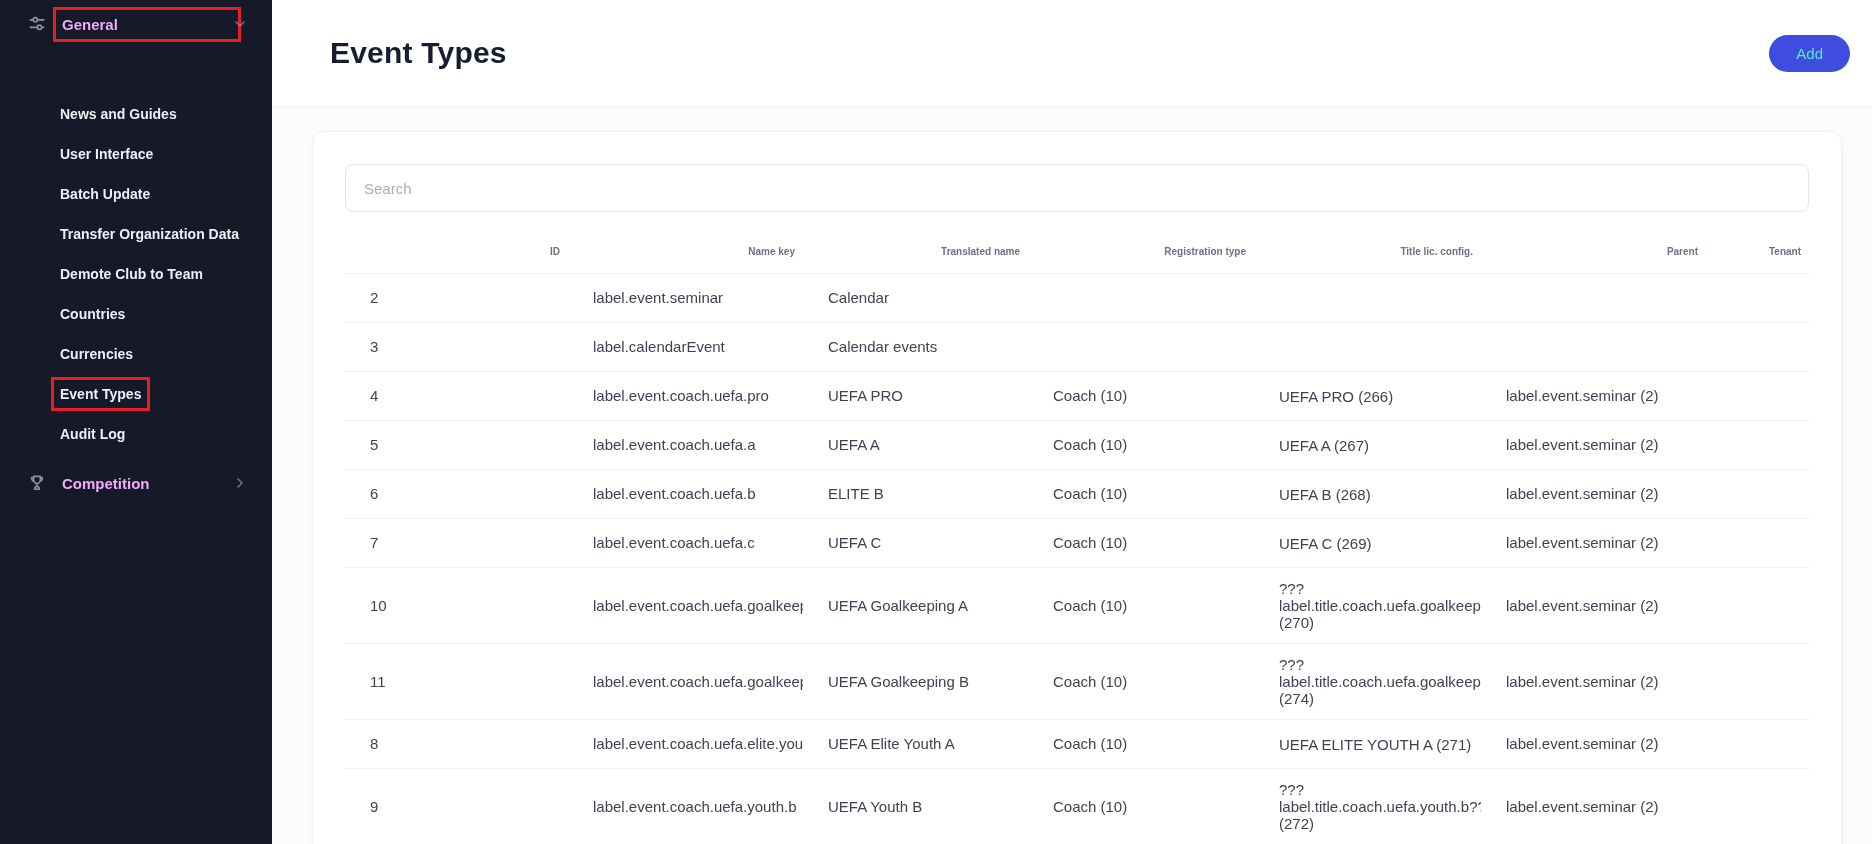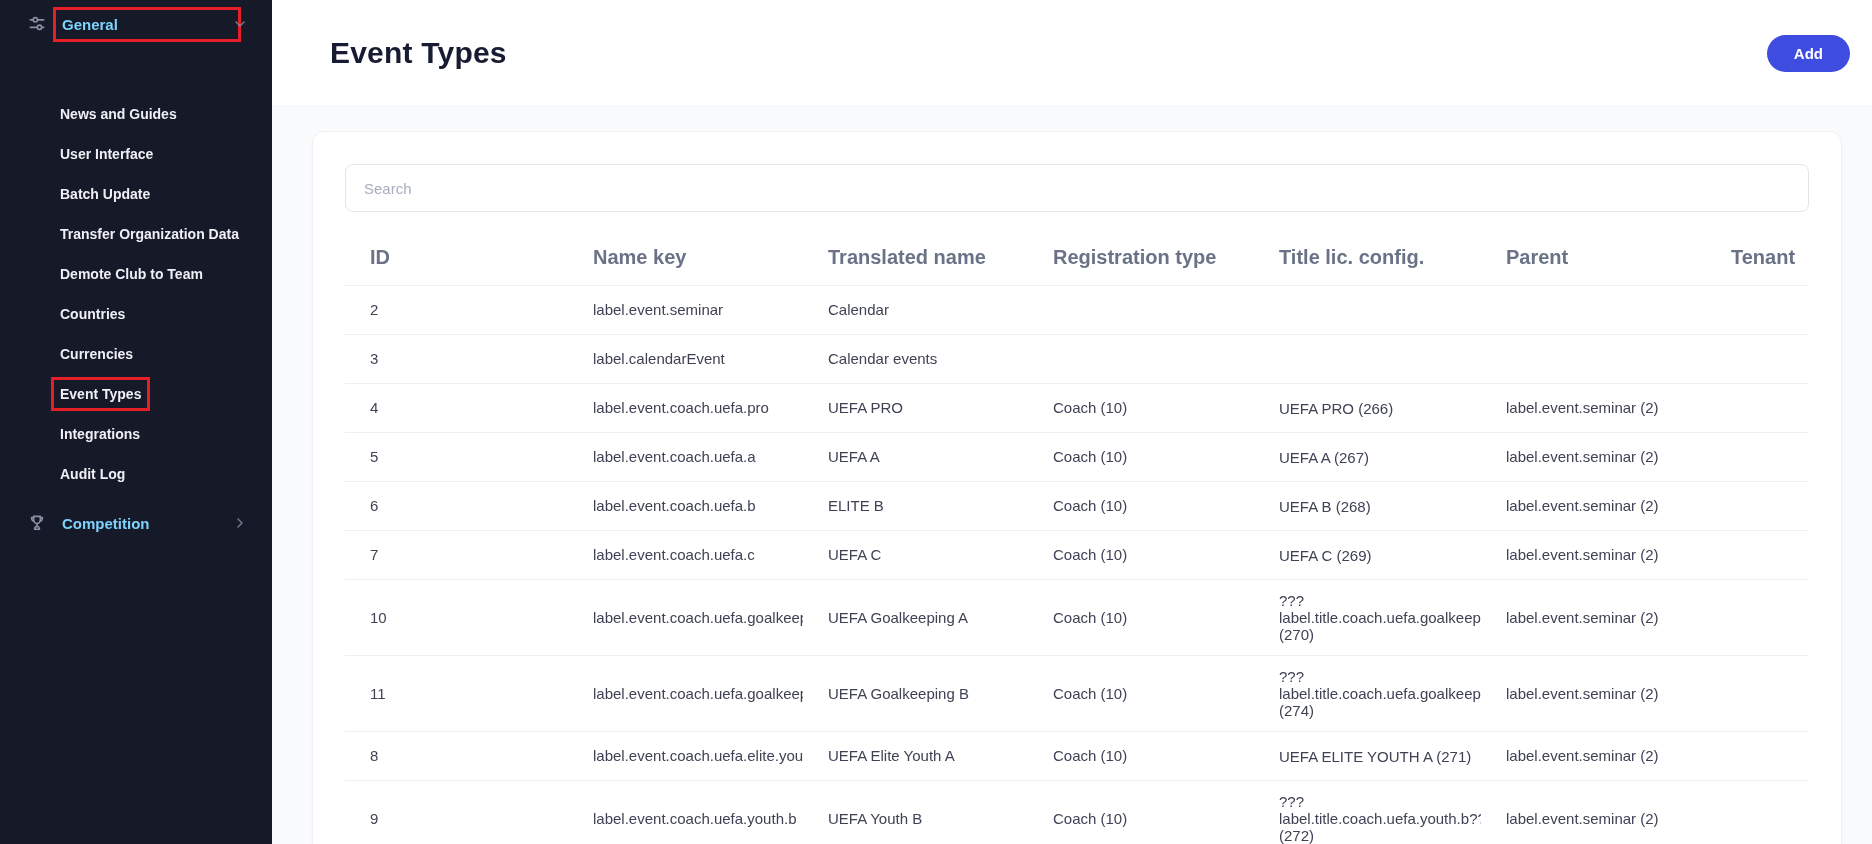--- a/index.html
+++ b/index.html
@@ -12,42 +12,42 @@
   }
   *{box-sizing:border-box;}
   body{margin:0;font-family:"Liberation Sans",sans-serif;background:#fff;}
   .app{width:1872px;height:844px;display:flex;overflow:hidden;background:var(--page-bg);position:relative;}
 
   
   .sidebar{width:272px;min-width:272px;background:var(--sidebar-bg);color:#fff;overflow:hidden;}
   .nav-parent{display:flex;align-items:center;height:48px;padding:0 24px 0 26px;cursor:pointer;}
   .nav-parent .icon{width:22px;height:22px;margin-right:14px;display:flex;align-items:center;justify-content:center;flex:none;}
   .nav-parent .icon svg{width:20px;height:20px;}
-  .nav-label{font-size:15px;font-weight:700;color:#7dd3fc;flex:1;white-space:nowrap;}
+  .nav-label{font-size:15px;font-weight:700;color:#f0abfc;flex:1;white-space:nowrap;}
   .chev{width:16px;height:16px;opacity:.8;flex:none;display:flex;}
   .chev svg{width:16px;height:16px;}
   .sub-list{padding:34px 0 0;margin-bottom:17px;}
   .sub-item{height:40px;display:flex;align-items:flex-end;padding-left:60px;cursor:pointer;white-space:nowrap;}
   .sub-label{font-size:14px;font-weight:600;color:#eef0f6;}
   .hl-red{outline:3px solid var(--annotation);outline-offset:6px;}
 
   
   main{flex:1;display:flex;flex-direction:column;min-width:0;}
   .page-header{height:107px;min-height:107px;background:#fff;display:flex;align-items:center;padding:0 22px 0 58px;border-bottom:1px solid #f2f3f6;}
   .page-title{font-size:30px;font-weight:700;color:var(--text-dark);margin:0;letter-spacing:.2px;flex:1;}
-  .btn-add{background:var(--accent);color:#ffffff;border:none;border-radius:20px;padding:10px 27px;font-size:15px;font-weight:700;font-family:inherit;cursor:pointer;}
+  .btn-add{background:var(--accent);color:#5eead4;border:none;border-radius:20px;padding:10px 27px;font-size:15px;font-weight:400;font-family:inherit;cursor:pointer;}
 
   .content{flex:1;padding:24px 30px 0 40px;overflow:hidden;}
   .card{background:#fff;border:1px solid #f0f1f4;border-radius:12px;box-shadow:0 2px 4px rgba(26,33,66,.04);padding:32px;}
 
   .search{width:100%;height:48px;border:1px solid #e3e5ec;border-radius:8px;padding:0 18px;font-size:15px;font-family:inherit;color:#1d4ed8;outline:none;background:#fff;}
   .search::placeholder{color:#a8aec0;}
 
   table{width:100%;border-collapse:collapse;table-layout:fixed;margin-top:20px;}
-  thead th{text-align:left;font-size:20px;font-weight:700;color:var(--text-muted);padding:14px 8px 16px 25px;border-bottom:1px solid #eef0f4;white-space:nowrap;overflow:hidden;}
+  thead th{text-align:right;font-size:10px;font-weight:700;color:var(--text-muted);padding:14px 8px 16px 25px;border-bottom:1px solid #eef0f4;white-space:nowrap;overflow:hidden;}
   tbody td{font-size:15px;color:#3f4254;padding:14px 8px 14px 25px;border-bottom:1px solid #eef0f4;vertical-align:middle;line-height:20px;white-space:nowrap;overflow:hidden;}
   tbody tr.multi td{padding-top:12px;padding-bottom:12px;}
   td .cfg-line{line-height:17px;}
 </style>
 </head>
 <body>
 
 <div class="app">
 
   <aside class="sidebar">
@@ -86,23 +86,20 @@
           <span class="sub-label">Demote Club to Team</span>
         </div>
         <div class="sub-item">
           <span class="sub-label">Countries</span>
         </div>
         <div class="sub-item">
           <span class="sub-label">Currencies</span>
         </div>
         <div class="sub-item">
           <span class="sub-label hl-red">Event Types</span>
-        </div>
-        <div class="sub-item">
-          <span class="sub-label">Integrations</span>
         </div>
         <div class="sub-item">
           <span class="sub-label">Audit Log</span>
         </div>
       </div>
 
 
     <div class="nav-parent">
       <span class="icon">
         <svg viewBox="0 0 24 24" fill="none" stroke="#8a90a5" stroke-width="1.9" stroke-linecap="round" stroke-linejoin="round">

